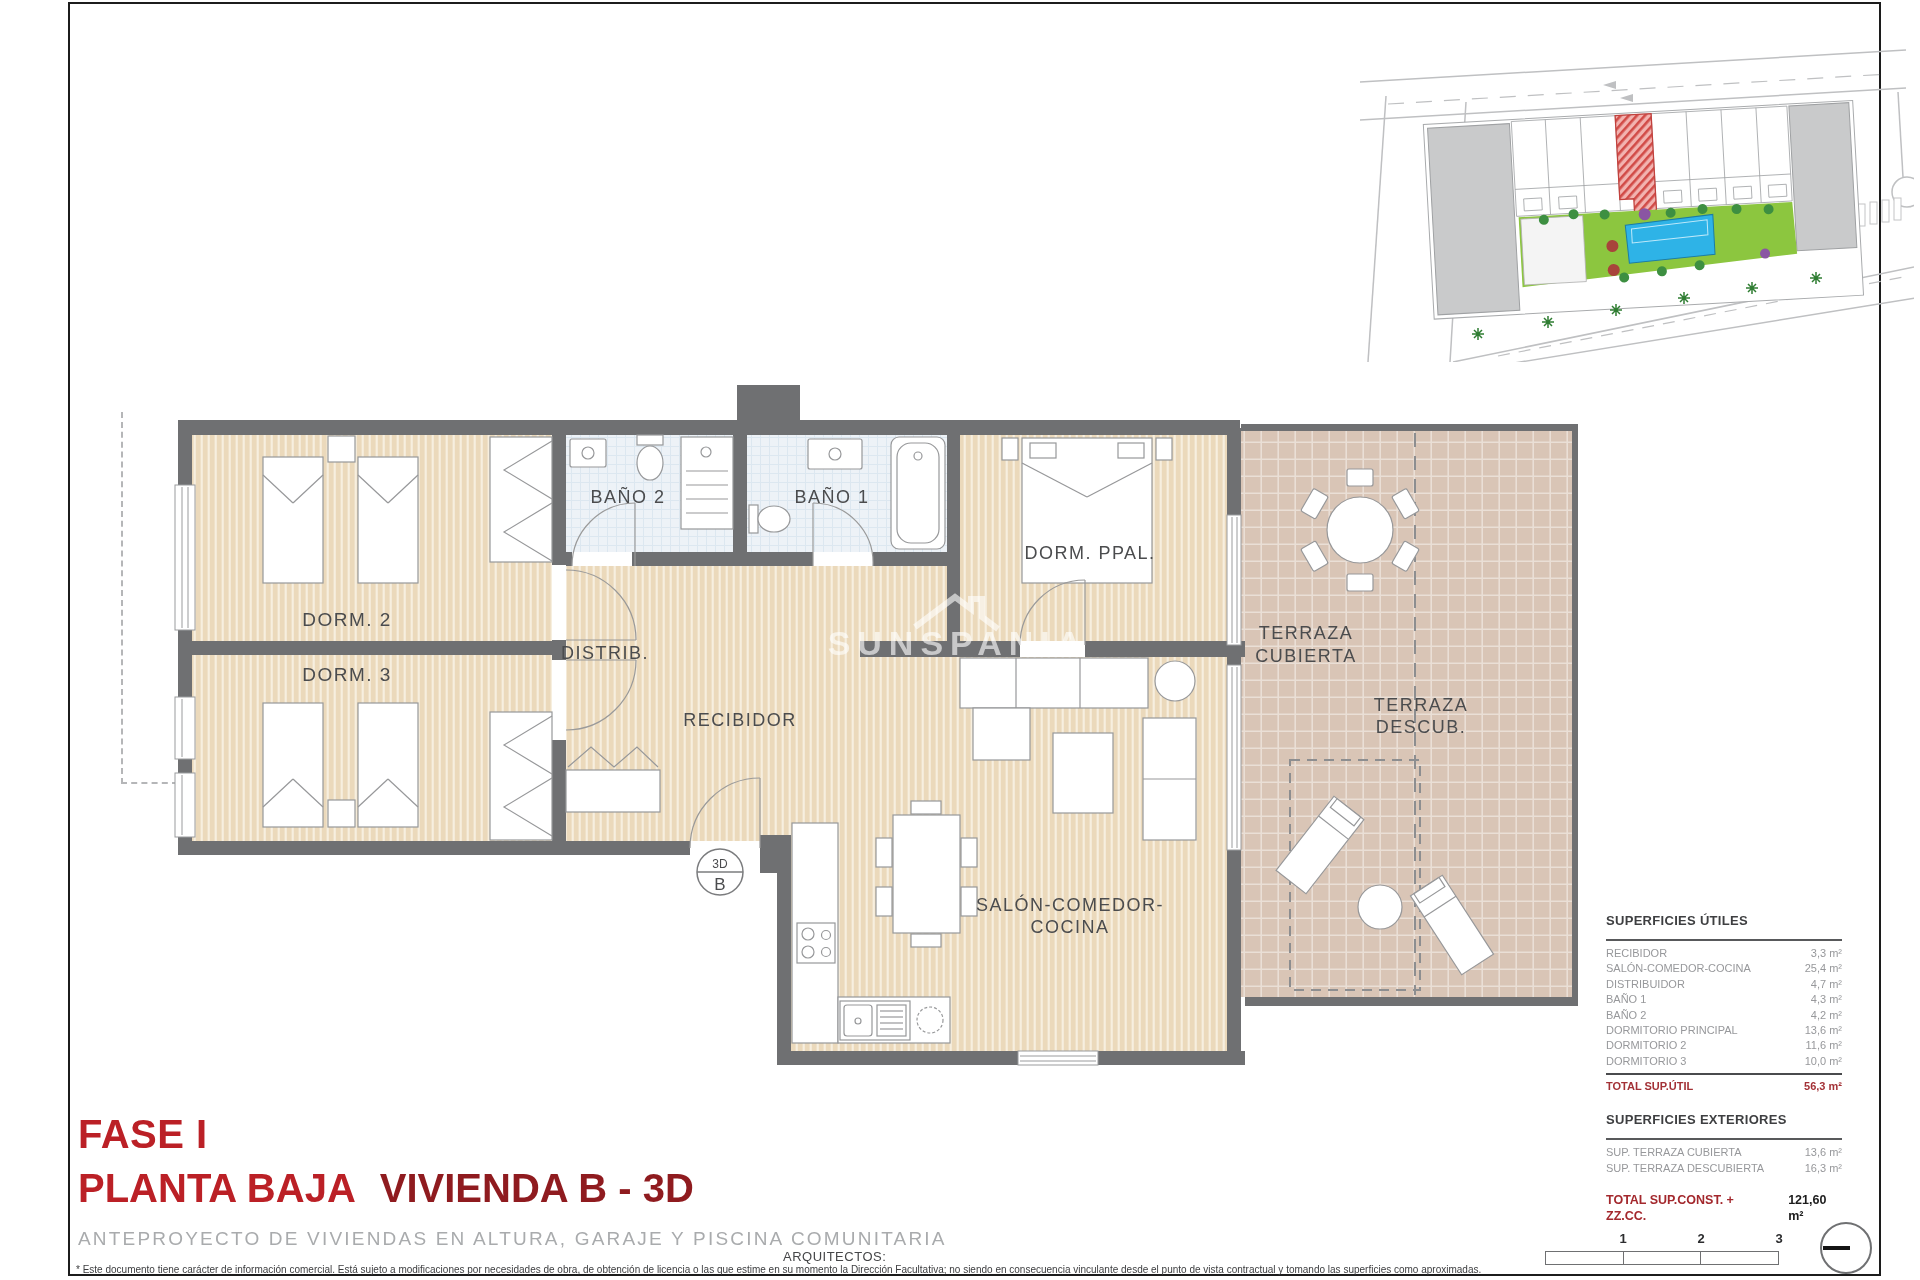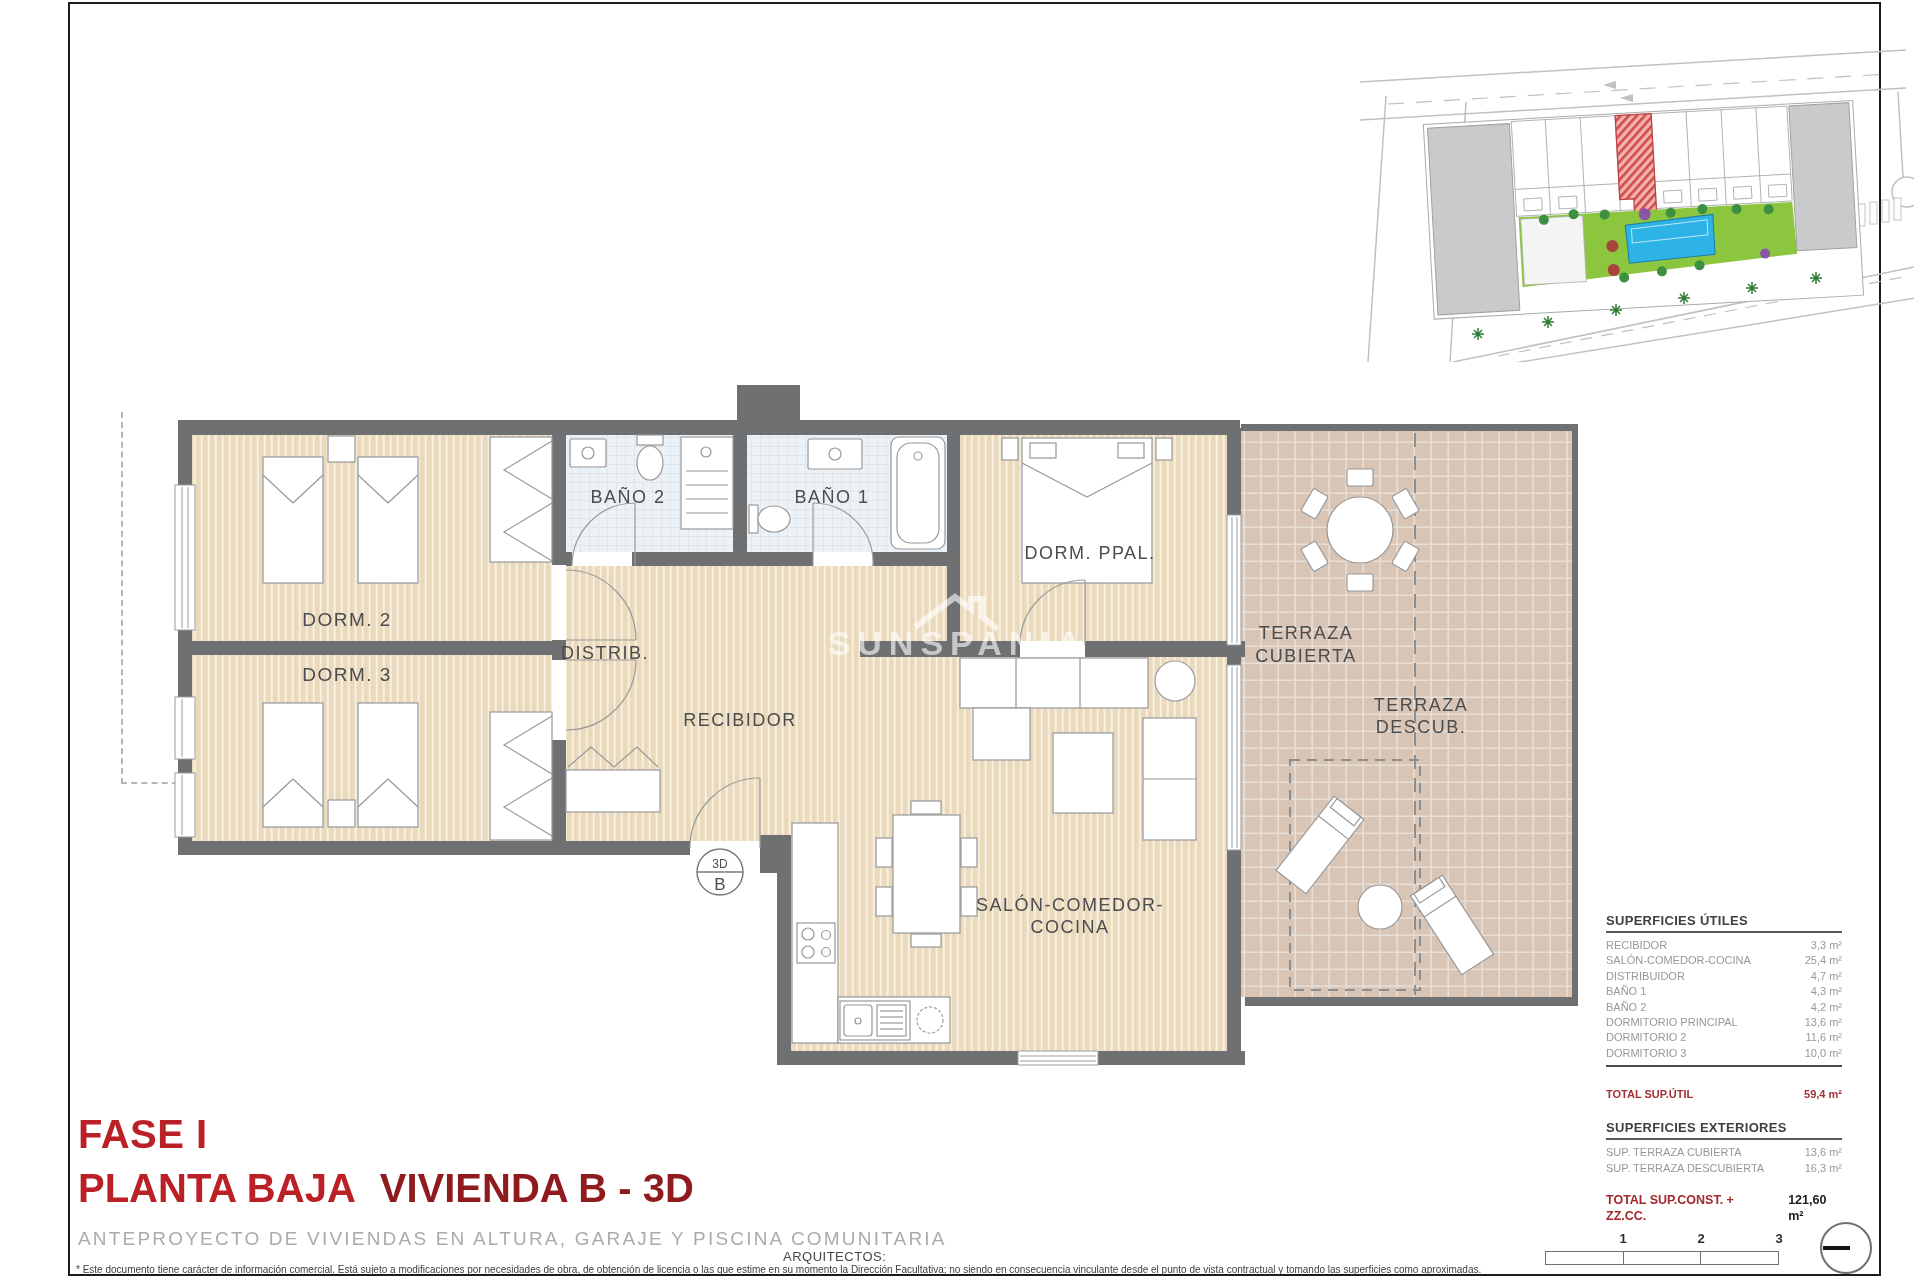--- a/index.html
+++ b/index.html
@@ -9,25 +9,25 @@
   
   .floorplan{position:absolute;left:140px;top:375px;width:1460px;height:710px;}
   .rlabel{position:absolute;transform:translate(-50%,-50%);color:#4b4c4e;font-size:19px;letter-spacing:1.5px;white-space:nowrap;}
   .rlabel.small{font-size:18px;}
   .marker-text{position:absolute;transform:translate(-50%,-50%);color:#4b4c4e;}
   .watermark{position:absolute;left:818px;top:268px;transform:translate(-50%,-50%);color:rgba(255,255,255,0.62);font-size:34px;font-weight:bold;letter-spacing:7px;white-space:nowrap;}
   .dashv{position:absolute;left:121px;top:412px;height:372px;width:0;border-left:2px dashed #b5b6b8;}
   .dashh{position:absolute;left:121px;top:782px;width:57px;height:0;border-top:2px dashed #b5b6b8;}
   
   .areas{position:absolute;left:1606px;top:913px;width:236px;font-size:11px;color:#97989b;}
-  .areas .hd{font-size:13px;font-weight:bold;color:#3e3f41;border-bottom:2px solid #58595b;padding-bottom:3px;margin-bottom:5px;letter-spacing:0.3px;}
+  .areas .hd{font-size:13px;font-weight:bold;color:#3e3f41;border-bottom:2px solid #58595b;padding-bottom:11px;margin-bottom:5px;letter-spacing:0.3px;}
   .areas .hd2{margin-top:18px;}
   .arow{display:flex;justify-content:space-between;line-height:15.4px;}
   .arow .v{white-space:nowrap;}
-  .atotal{display:flex;justify-content:space-between;border-top:2px solid #4a4b4d;margin-top:4px;padding-top:20px;color:#a33136;font-weight:bold;line-height:15px;}
+  .atotal{display:flex;justify-content:space-between;border-top:2px solid #4a4b4d;margin-top:4px;padding-top:4px;color:#a33136;font-weight:bold;line-height:15px;}
   .aconst{display:flex;justify-content:space-between;margin-top:16px;font-size:12.5px;font-weight:bold;line-height:16px;}
   .aconst .l{color:#a3282d;}
   .aconst .v{color:#1c1c1c;margin-left:20px;}
   
   .t-phase{position:absolute;left:78px;top:1112px;font-size:40px;font-weight:bold;color:#bb2026;letter-spacing:0.5px;}
   .t-line2{position:absolute;left:78px;top:1166px;display:flex;gap:24px;font-size:40px;font-weight:bold;}
   .t-floor{color:#bb2026;}
   .t-unit{color:#8f1b1f;}
   .t-sub{position:absolute;left:78px;top:1228px;font-size:19px;color:#a9abad;letter-spacing:2.2px;white-space:nowrap;}
   .t-arch{position:absolute;left:783px;top:1249px;font-size:13px;color:#454648;letter-spacing:0.5px;}
@@ -457,21 +457,21 @@
     <div class="arow">
         <span>DORMITORIO 2</span>
         <span class="v">11,6 m²</span>
       </div>
     <div class="arow">
         <span>DORMITORIO 3</span>
         <span class="v">10,0 m²</span>
       </div>
     <div class="atotal">
         <span>TOTAL SUP.ÚTIL</span>
-        <span class="v">59,4 m²</span>
+        <span class="v">56,3 m²</span>
       </div>
 
     <div class="hd hd2">SUPERFICIES EXTERIORES</div>
     <div class="arow">
         <span>SUP. TERRAZA CUBIERTA</span>
         <span class="v">13,6 m²</span>
       </div>
     <div class="arow">
         <span>SUP. TERRAZA DESCUBIERTA</span>
         <span class="v">16,3 m²</span>

